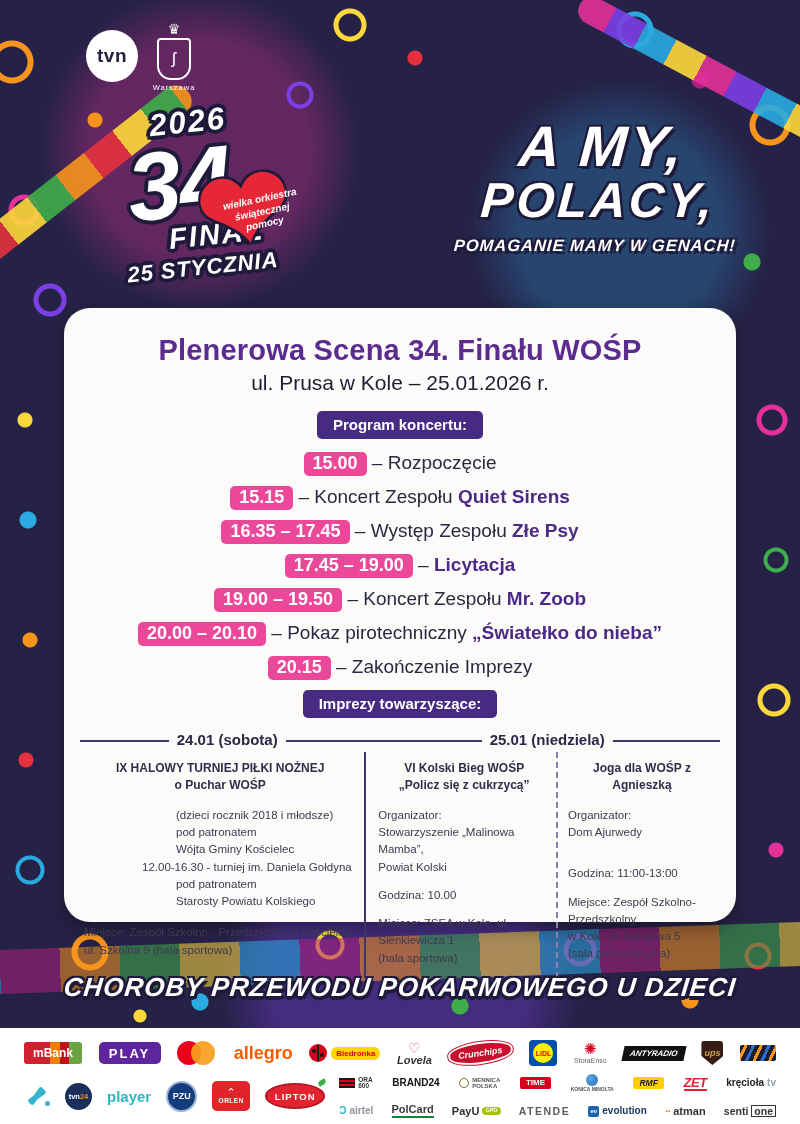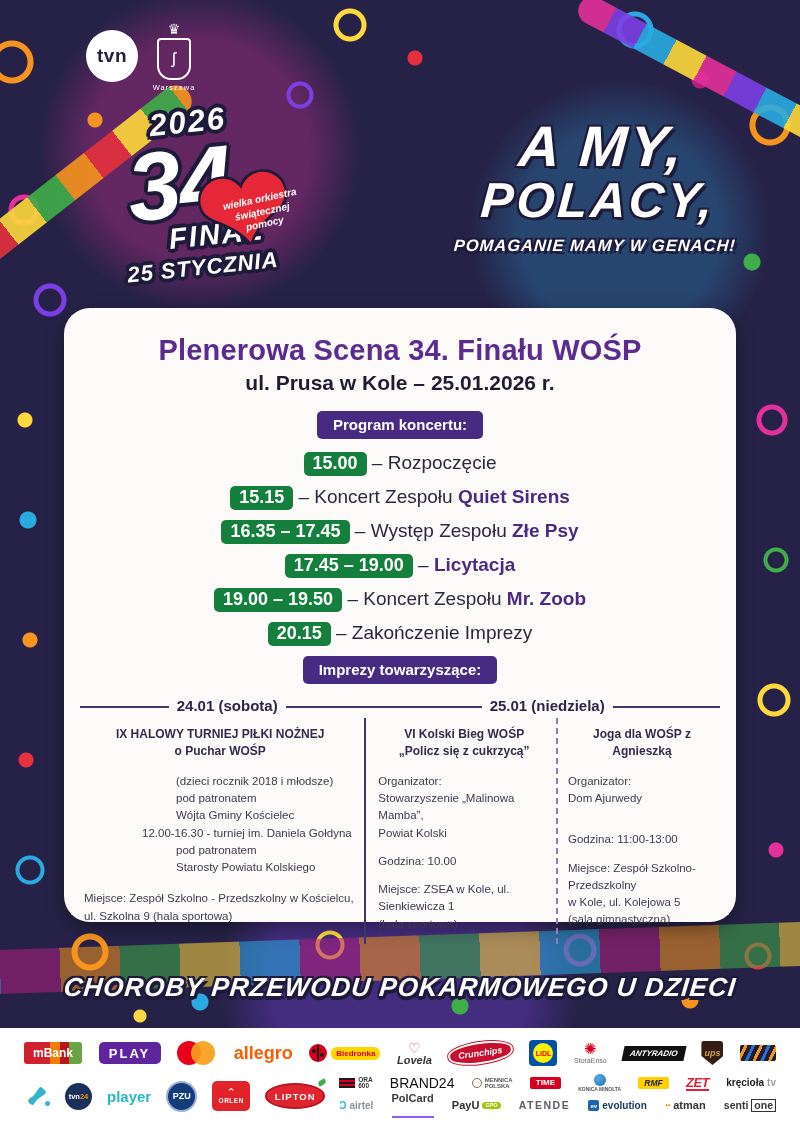--- a/index.html
+++ b/index.html
@@ -75,25 +75,25 @@
     font-style:italic;font-weight:900;transform:skewX(-4deg);}
   .slogan .l1{font-size:57px;letter-spacing:3px;line-height:1;}
   .slogan .l2{font-size:49px;letter-spacing:3px;line-height:1.05;}
   .slogan .l3{font-size:16.5px;letter-spacing:1px;margin-top:10px;}
   .slogan .sh{text-shadow:3px 3px 0 #1e1b3a,-2px 2px 0 #1e1b3a,2px -2px 0 #1e1b3a,-2px -2px 0 #1e1b3a;}
 
   
   .card{position:absolute;left:64px;top:308px;width:672px;height:614px;background:#fdfbf9;border-radius:26px;
     z-index:2;box-shadow:0 6px 18px rgba(0,0,0,.35);}
   .card-title{margin:26px 10px 4px;text-align:center;font-size:29px;font-weight:800;color:#5b2b8f;letter-spacing:.2px;}
-  .card-sub{text-align:center;font-size:21px;font-weight:700;color:#201d33;margin-bottom:16px;}
+  .card-sub{text-align:center;font-size:21px;font-weight:400;color:#201d33;margin-bottom:16px;}
   .badge{display:block;width:max-content;margin:0 auto 13px;background:#472a82;color:#fff;font-weight:800;
     font-size:15px;padding:5px 16px 6px;border-radius:5px;}
   .p-row{text-align:center;margin-bottom:12px;font-size:19px;color:#2b2741;}
-  .p-time{background:#15803d;color:#fff;font-weight:800;font-size:18px;padding:1px 9px 3px;border-radius:5px;}
+  .p-time{background:#ec4899;color:#fff;font-weight:800;font-size:18px;padding:1px 9px 3px;border-radius:5px;}
   .p-strong{color:#4b2a85;font-weight:800;}
   .badge2{margin-top:10px;text-align:center;}
 
   .days{display:flex;margin:8px 16px 0;}
   .day{display:flex;align-items:center;gap:8px;font-weight:800;font-size:15px;color:#2d2647;}
   .day .ln{flex:1;border-top:2px solid #3f3566;margin-top:2px;}
   .day-left{width:46%;}
   .day-right{width:54%;}
 
   .cols{display:flex;margin:4px 16px 0;align-items:stretch;}
@@ -166,34 +166,34 @@
   .lg-orlen{width:38px;height:30px;background:#e1242a;border-radius:5px;flex-direction:column;color:#fff;line-height:1;}
   .lg-orlen .eag{font-size:11px;}
   .lg-orlen .txt{font-size:6.5px;font-weight:800;letter-spacing:.5px;}
   .lg-lipton{position:relative;width:56px;height:22px;background:#e02531;border-radius:50% / 48%;
     color:#fff;font-weight:800;font-size:9.5px;letter-spacing:1px;border:2px solid #b71622;}
   .lg-lipton::after{content:"";position:absolute;right:-3px;top:-5px;width:8px;height:5px;border-radius:50% 0;background:#3fae49;transform:rotate(-30deg);}
 
   .mini{display:inline-flex;align-items:center;gap:3px;line-height:1;}
   .lg-ora .strip{width:16px;height:10px;background:repeating-linear-gradient(180deg,#1a1a1a 0 2px,#d6001c 2px 4px);}
   .lg-ora .txt{font-size:6.5px;color:#333;font-weight:700;}
-  .lg-brand24{font-size:14px;font-weight:400;color:#111;text-align:right;}
+  .lg-brand24{font-size:10px;font-weight:700;color:#111;text-align:right;}
   .lg-mennica .dot{width:8px;height:8px;border-radius:50%;border:1px solid #8a6d3b;}
   .lg-mennica .txt{font-size:6px;color:#555;font-weight:700;white-space:pre-line;text-align:left;}
   .lg-time{background:#d6001c;color:#fff;font-weight:800;font-size:8px;padding:2px 6px;border-radius:2px;}
   .lg-konica{flex-direction:column;gap:1px;}
   .lg-konica .glb{width:12px;height:12px;border-radius:50%;background:radial-gradient(circle at 35% 35%,#5aa7e0,#1f6eb7);}
   .lg-konica .txt{font-size:5px;color:#555;font-weight:700;}
   .lg-rmf{background:#ffcf00;color:#1d1d2e;font-weight:800;font-style:italic;font-size:8.5px;padding:2px 6px;border-radius:2px;}
   .lg-zet{color:#e32037;font-weight:900;font-style:italic;font-size:13px;letter-spacing:-.5px;border-bottom:2px solid #e32037;}
   .lg-kreciola{font-size:10px;font-weight:800;color:#222;}
   .lg-kreciola b{color:#9aa0a8;font-weight:700;}
   .lg-airtel{color:#8a9199;font-size:10px;font-weight:700;}
   .lg-airtel i{color:#2bb8c4;font-style:normal;font-weight:800;}
-  .lg-polcard{font-size:11px;font-weight:700;color:#3a3a3a;border-bottom:2px solid #8b5cf6;padding-bottom:12px;}
+  .lg-polcard{font-size:11px;font-weight:700;color:#3a3a3a;border-bottom:2px solid #15803d;padding-bottom:1px;}
   .lg-payu{font-size:11px;font-weight:800;color:#2e2e2e;}
   .lg-payu i{background:#a6c307;color:#fff;font-style:normal;font-size:5.5px;font-weight:800;border-radius:8px;padding:1px 3px;}
   .lg-atende{font-size:10.5px;font-weight:700;color:#5a5f66;letter-spacing:1.5px;}
   .lg-evolution .bx{width:11px;height:11px;background:#1c64ad;border-radius:2px;color:#fff;font-size:6px;font-weight:800;
     display:inline-flex;align-items:center;justify-content:center;}
   .lg-evolution .txt{font-size:10px;font-weight:700;color:#16355e;}
   .lg-atman{font-size:11px;font-weight:700;color:#333;}
   .lg-atman i{color:#ef7d00;font-style:normal;letter-spacing:-1px;}
   .lg-sentione{font-size:10.5px;font-weight:700;color:#333;}
   .lg-sentione b{border:1.5px solid #333;padding:0 2px;font-weight:700;}
@@ -251,20 +251,24 @@
       <span class="p-time">16.35 – 17.45</span>
       <span>– Występ Zespołu </span><span class="p-strong">Złe Psy</span>
     </div>
     <div class="p-row">
       <span class="p-time">17.45 – 19.00</span>
       <span>– </span><span class="p-strong">Licytacja</span>
     </div>
     <div class="p-row">
       <span class="p-time">19.00 – 19.50</span>
       <span>– Koncert Zespołu </span><span class="p-strong">Mr. Zoob</span>
+    </div>
+    <div class="p-row">
+      <span class="p-time">20.00 – 20.10</span>
+      <span>– Pokaz pirotechniczny </span><span class="p-strong">„Światełko do nieba”</span>
     </div>
     <div class="p-row">
       <span class="p-time">20.15</span>
       <span>– Zakończenie Imprezy</span><span class="p-strong"></span>
     </div>
 
     <span class="badge badge2">Imprezy towarzyszące:</span>
 
     <div class="days">
       <div class="day day-left">

